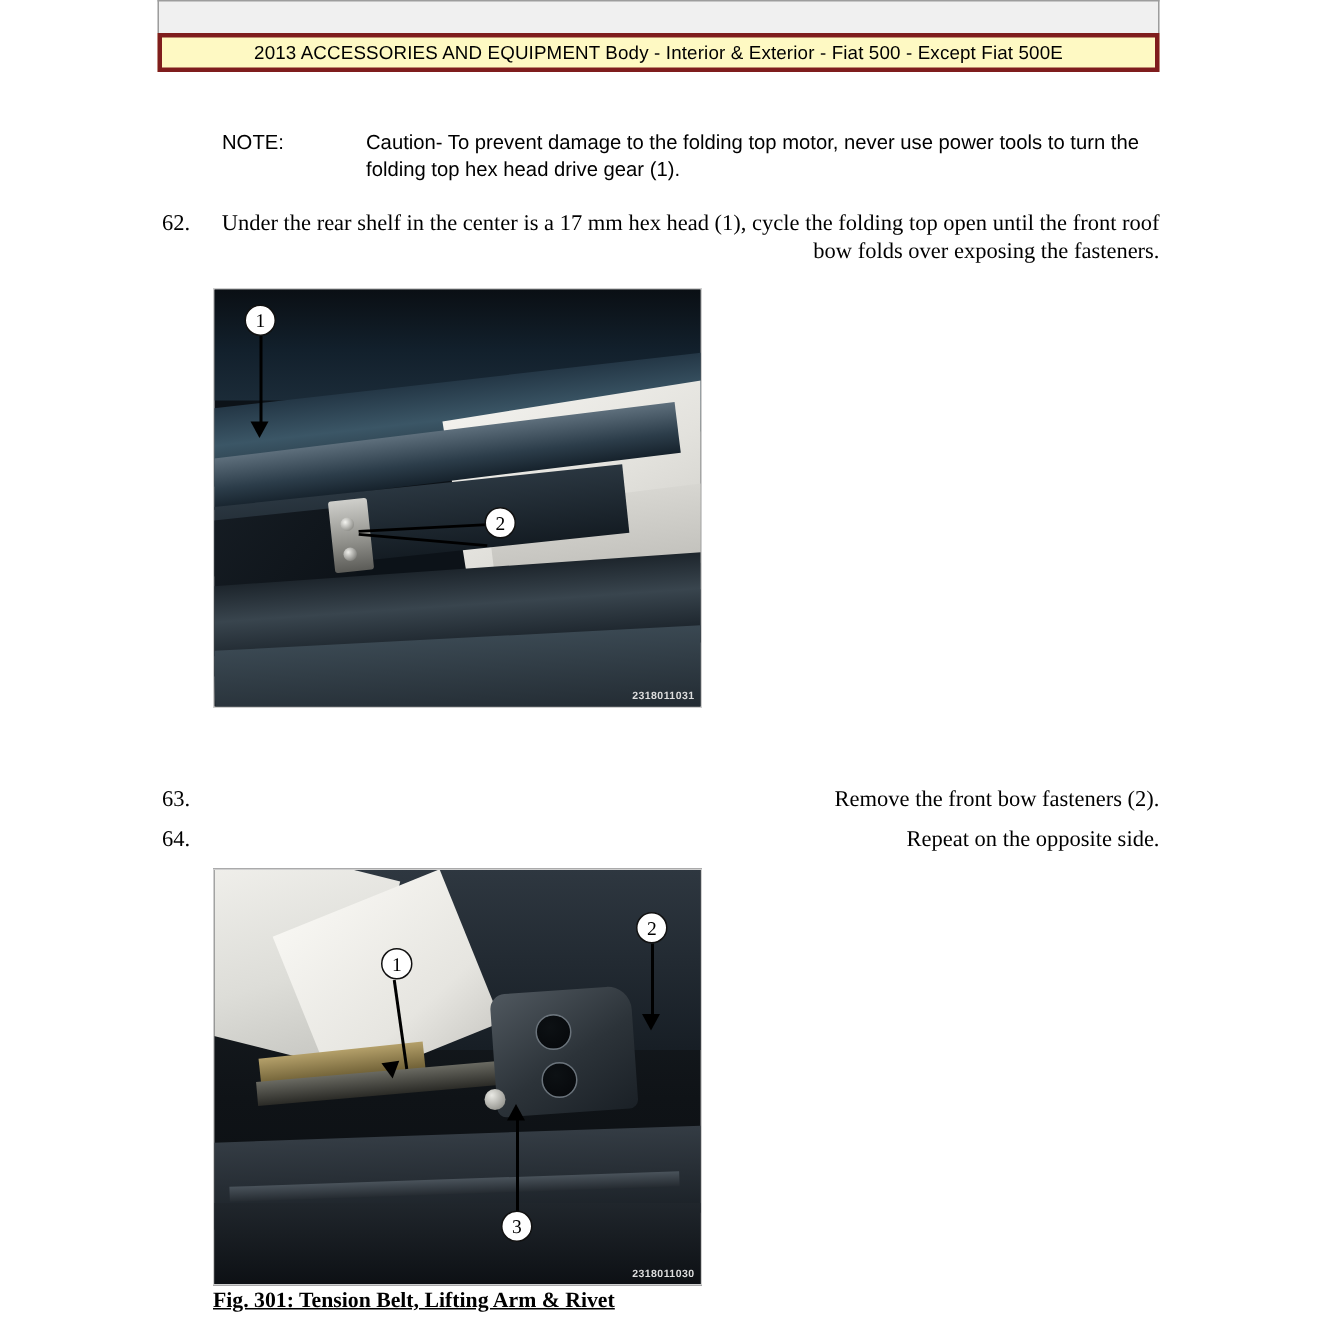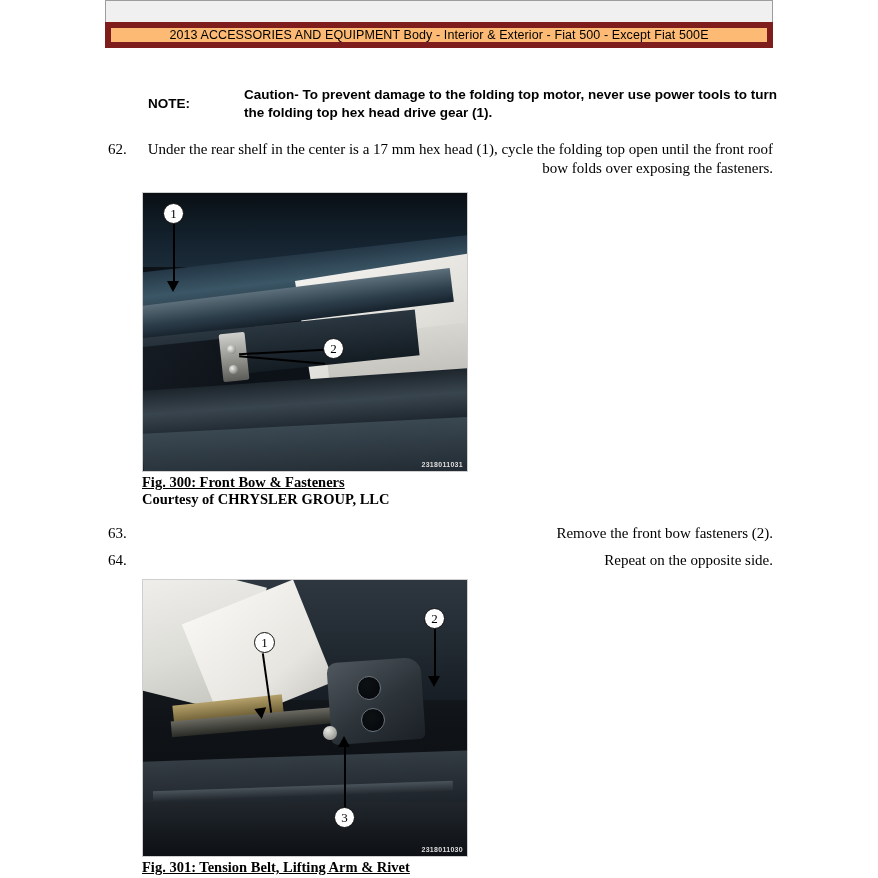--- a/index.html
+++ b/index.html
@@ -25,44 +25,43 @@
   }
   .header-bar-blank {
     height: 22px;
     background: #f0f0f0;
     border: 1px solid #9d9d9d;
     border-bottom: none;
     box-sizing: border-box;
   }
   .header-bar-title {
     height: 26px;
-    background: #fdba74;
-    border: 6px solid #7f1d1d;
+    background: #fef9c3;
+    border: 3px solid #7f1d1d;
     box-sizing: border-box;
     display: flex;
     align-items: center;
     justify-content: center;
     font-family: "Liberation Sans", sans-serif;
     font-size: 12.5px;
     color: #000;
     letter-spacing: 0.1px;
   }
 
   
   .note-row {
     position: absolute;
     left: 148px;
     top: 86px;
     width: 640px;
     display: flex;
     font-family: "Liberation Sans", sans-serif;
-    font-weight: bold;
+    font-weight: normal;
     font-size: 13.5px;
     line-height: 17.5px;
-    align-items: center;
   }
   .note-label {
     width: 96px;
     flex: 0 0 96px;
   }
   .note-text {
     flex: 1;
   }
 
   
@@ -311,24 +310,20 @@
 
     <div class="callout" style="left:20px; top:10px;">1</div>
     <div class="leader" style="left:30px; top:31px; width:2px; height:62px;"></div>
     <div style="position:absolute; left:24px; top:88px; width:0; height:0; border-left:6px solid transparent; border-right:6px solid transparent; border-top:11px solid #000; z-index:4;"></div>
 
     <div class="callout" style="left:180px; top:145px;">2</div>
     <div class="leader" style="left:96px; top:158px; width:86px; height:1.6px; transform:rotate(-3deg);"></div>
     <div class="leader" style="left:96px; top:166px; width:86px; height:1.6px; transform:rotate(5deg);"></div>
 
     <div class="watermark">2318011031</div>
-  </div>
-  <div class="fig-caption">
-    <span class="title">Fig. 300: Front Bow &amp; Fasteners</span>
-    <span class="courtesy">Courtesy of CHRYSLER GROUP, LLC</span>
   </div>
 </div>
 
 <div class="step" id="step63">
   <div class="num">63.</div>
   <div class="txt">Remove the front bow fasteners (2).</div>
 </div>
 <div class="step" id="step64">
   <div class="num">64.</div>
   <div class="txt">Repeat on the opposite side.</div>

